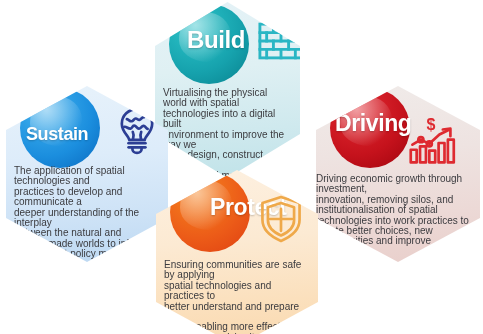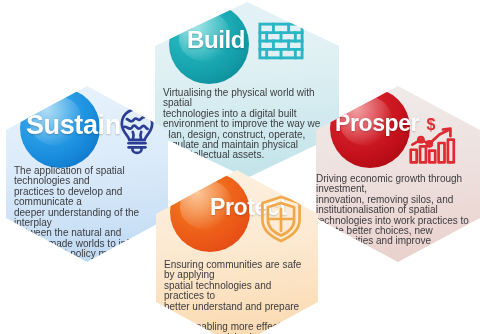--- a/index.html
+++ b/index.html
@@ -15,21 +15,21 @@
   
   .hex{
     position:absolute;
     -webkit-clip-path:polygon(50% 0%,100% 25%,100% 75%,50% 100%,0% 75%,0% 25%);
     clip-path:polygon(50% 0%,100% 25%,100% 75%,50% 100%,0% 75%,0% 25%);
     box-sizing:border-box;
   }
   .hex-inner{position:absolute;inset:0;}
 
   
-  #hex-build  {left:155px;top:2px;  width:184px;height:176px;}
+  #hex-build  {left:155px;top:2px;  width:145px;height:176px;}
   #hex-sustain{left:6px;  top:86px; width:162px;height:176px;}
   #hex-prosper{left:316px;top:86px; width:164px;height:176px;}
   #hex-protect{left:156px;top:170px;width:162px;height:176px;}
 
   
   #hex-build   .hex-inner{background:linear-gradient(175deg,#e4f2f7 0%,#dff0f3 38%,#cfe9ee 72%,#bfe2e8 100%);}
   #hex-sustain .hex-inner{background:linear-gradient(175deg,#e7f2fb 0%,#ddecfa 40%,#cde2f6 74%,#bcd8f2 100%);}
   #hex-prosper .hex-inner{background:linear-gradient(175deg,#f0ebe9 0%,#eee3e1 38%,#ecd9d6 72%,#e9cfcb 100%);}
   #hex-protect .hex-inner{background:linear-gradient(175deg,#fdf0e0 0%,#fcead3 40%,#fbe0bd 74%,#f9d8ae 100%);}
 
@@ -56,21 +56,21 @@
   .hex-title{
     position:absolute;left:22px;top:24px;
     color:#ffffff;
     font-weight:bold;
     font-size:24px;
     letter-spacing:-0.4px;
     text-shadow:0 1px 2px rgba(0,0,0,.22);
     white-space:nowrap;
     z-index:3;
   }
-  #hex-sustain .hex-title{left:20px;font-size:27px;}
+  #hex-sustain .hex-title{left:20px;font-size:18px;margin-top:14px;}
   #hex-prosper .hex-title{left:19px;font-size:23px;}
   #hex-protect .hex-title{left:24px;font-size:23px;padding-left:30px;}
   #hex-build   .hex-title{left:32px;font-size:24px;}
 
   .hex-icon{
     position:absolute;top:16px;
     width:54px;height:54px;
     z-index:3;
   }
   #hex-build   .hex-icon{left:99px;top:12px;}
@@ -153,21 +153,21 @@
 human-made worlds to inform
 more robust policy making and
 achieve more resilient
 future outcomes.</div>
   </div>
 
   <div class="hex" id="hex-prosper">
     <div class="hex-inner"></div>
     <div class="hex-head">
       <div class="circle"></div>
-      <div class="hex-title">Prosper</div>
+      <div class="hex-title">Driving</div>
       <div class="hex-icon">
         <svg viewBox="0 0 64 64" fill="none" stroke="#de2a30" stroke-width="3.2" stroke-linecap="round" stroke-linejoin="round">
           <text x="32" y="16" font-family="Liberation Sans, sans-serif" font-size="19" font-weight="bold" fill="#de2a30" stroke="none" text-anchor="middle">$</text>
           <polyline points="10,34 20,28 30,33 42,22 54,16"></polyline>
           <polyline points="46,16 55,15 55,24"></polyline>
           <circle cx="20" cy="28" r="3"></circle>
           <circle cx="30" cy="33" r="3"></circle>
           <rect x="8" y="40" width="7" height="15"></rect>
           <rect x="19" y="36" width="7" height="19"></rect>
           <rect x="30" y="41" width="7" height="14"></rect>

